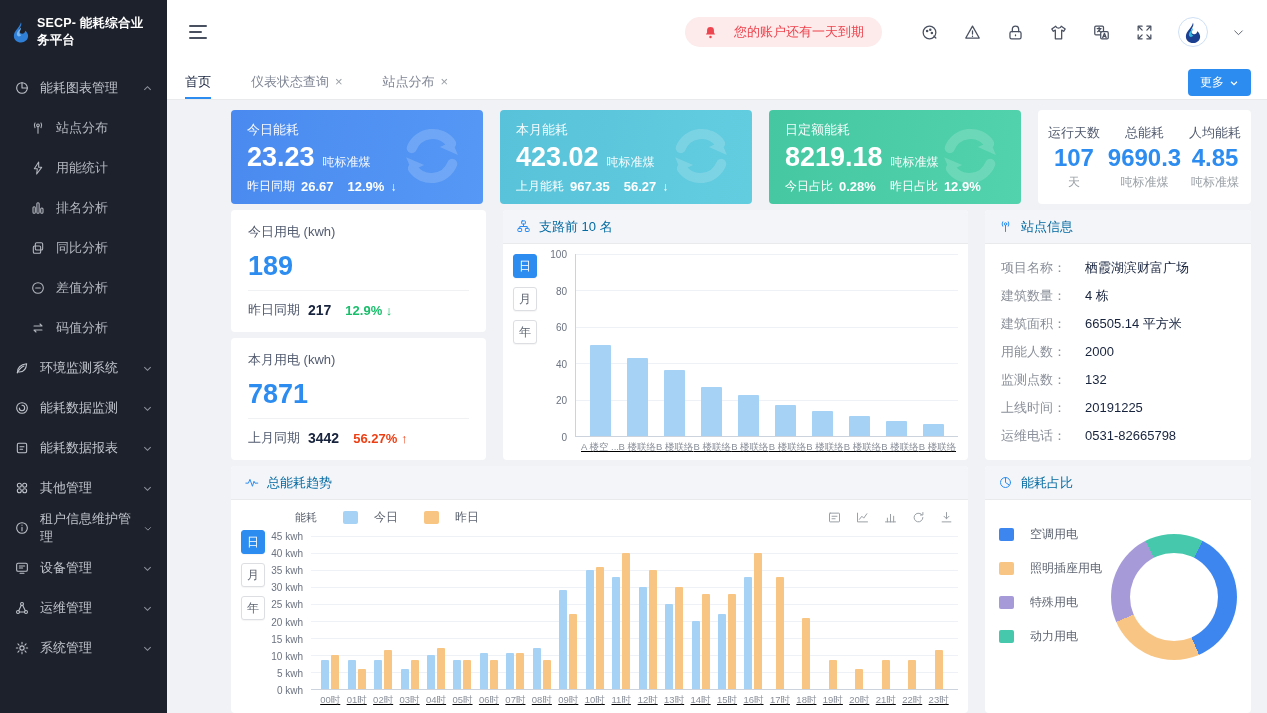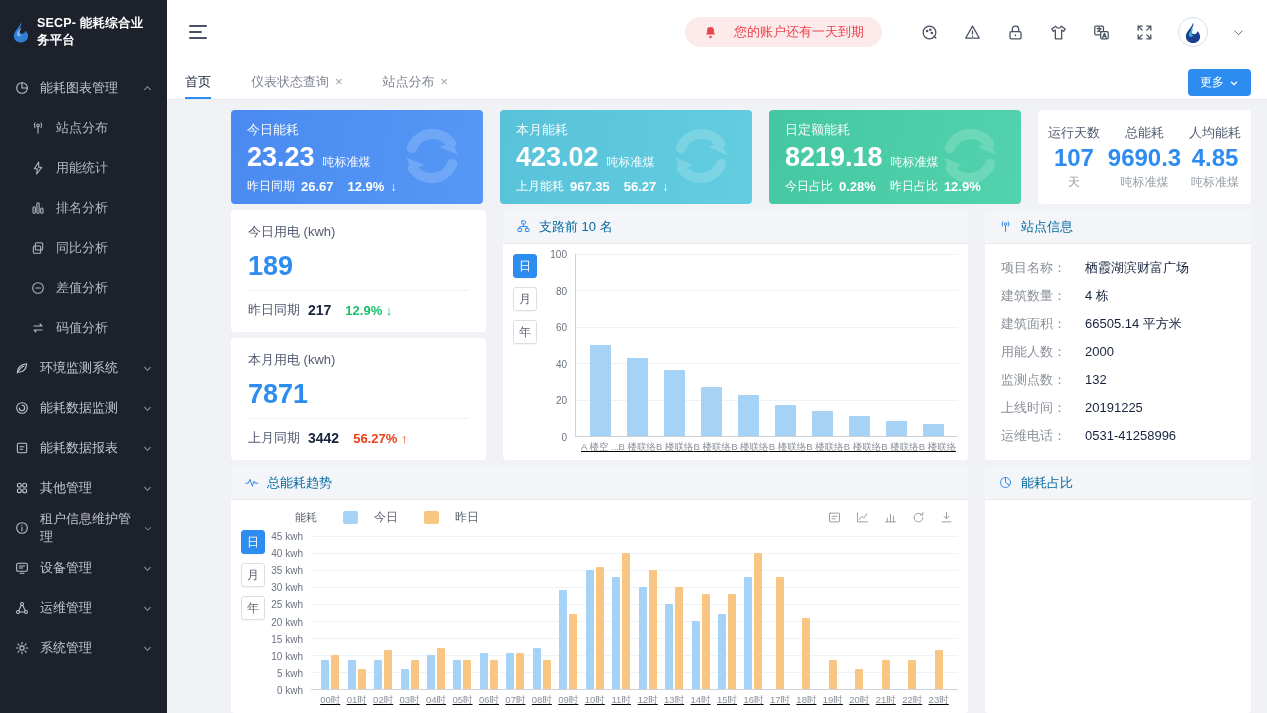--- a/index.html
+++ b/index.html
@@ -559,21 +559,21 @@
           <div class="site-row">
               <span class="site-label">监测点数：</span>
               <span class="site-value">132</span>
             </div>
           <div class="site-row">
               <span class="site-label">上线时间：</span>
               <span class="site-value">20191225</span>
             </div>
           <div class="site-row">
               <span class="site-label">运维电话：</span>
-              <span class="site-value">0531-41258996</span>
+              <span class="site-value">0531-82665798</span>
             </div>
         </div>
       </div>
     </div>
 
     <div class="row" style="flex:1;min-height:0;">
       <div class="panel trend-panel">
         <div class="panel-header">
           <svg class="icn" viewBox="0 0 24 24">
               <path d="M3 13h4l2.5-6 4 11 2.5-8 1.5 3h4.5"></path>
@@ -771,17 +771,40 @@
       </div>
 
       <div class="panel pie-panel">
         <div class="panel-header">
           <svg class="icn" viewBox="0 0 24 24">
               <circle cx="12" cy="12" r="8"></circle>
               <path d="M12 4v8l6 4"></path>
             </svg>
           <span>能耗占比</span>
         </div>
+        <div class="panel-body pie-body">
+          <div class="legend vert">
+              <div class="legend-item">
+                <span class="swatch" style="background: rgb(61, 134, 240);"></span>
+                <span>空调用电</span>
+              </div>
+              <div class="legend-item">
+                <span class="swatch" style="background: rgb(248, 197, 132);"></span>
+                <span>照明插座用电</span>
+              </div>
+              <div class="legend-item">
+                <span class="swatch" style="background: rgb(167, 154, 216);"></span>
+                <span>特殊用电</span>
+              </div>
+              <div class="legend-item">
+                <span class="swatch" style="background: rgb(69, 200, 171);"></span>
+                <span>动力用电</span>
+              </div>
+            </div>
+          <div class="donut" style="background: conic-gradient(from 27deg, rgb(61, 134, 240) 0%, rgb(61, 134, 240) 36%, rgb(248, 197, 132) 36%, rgb(248, 197, 132) 61%, rgb(167, 154, 216) 61%, rgb(167, 154, 216) 85%, rgb(69, 200, 171) 85%, rgb(69, 200, 171) 100%);">
+              <div class="hole"></div>
+            </div>
+        </div>
       </div>
     </div>
 
   </div>
 </div>
 
 </body></html>

